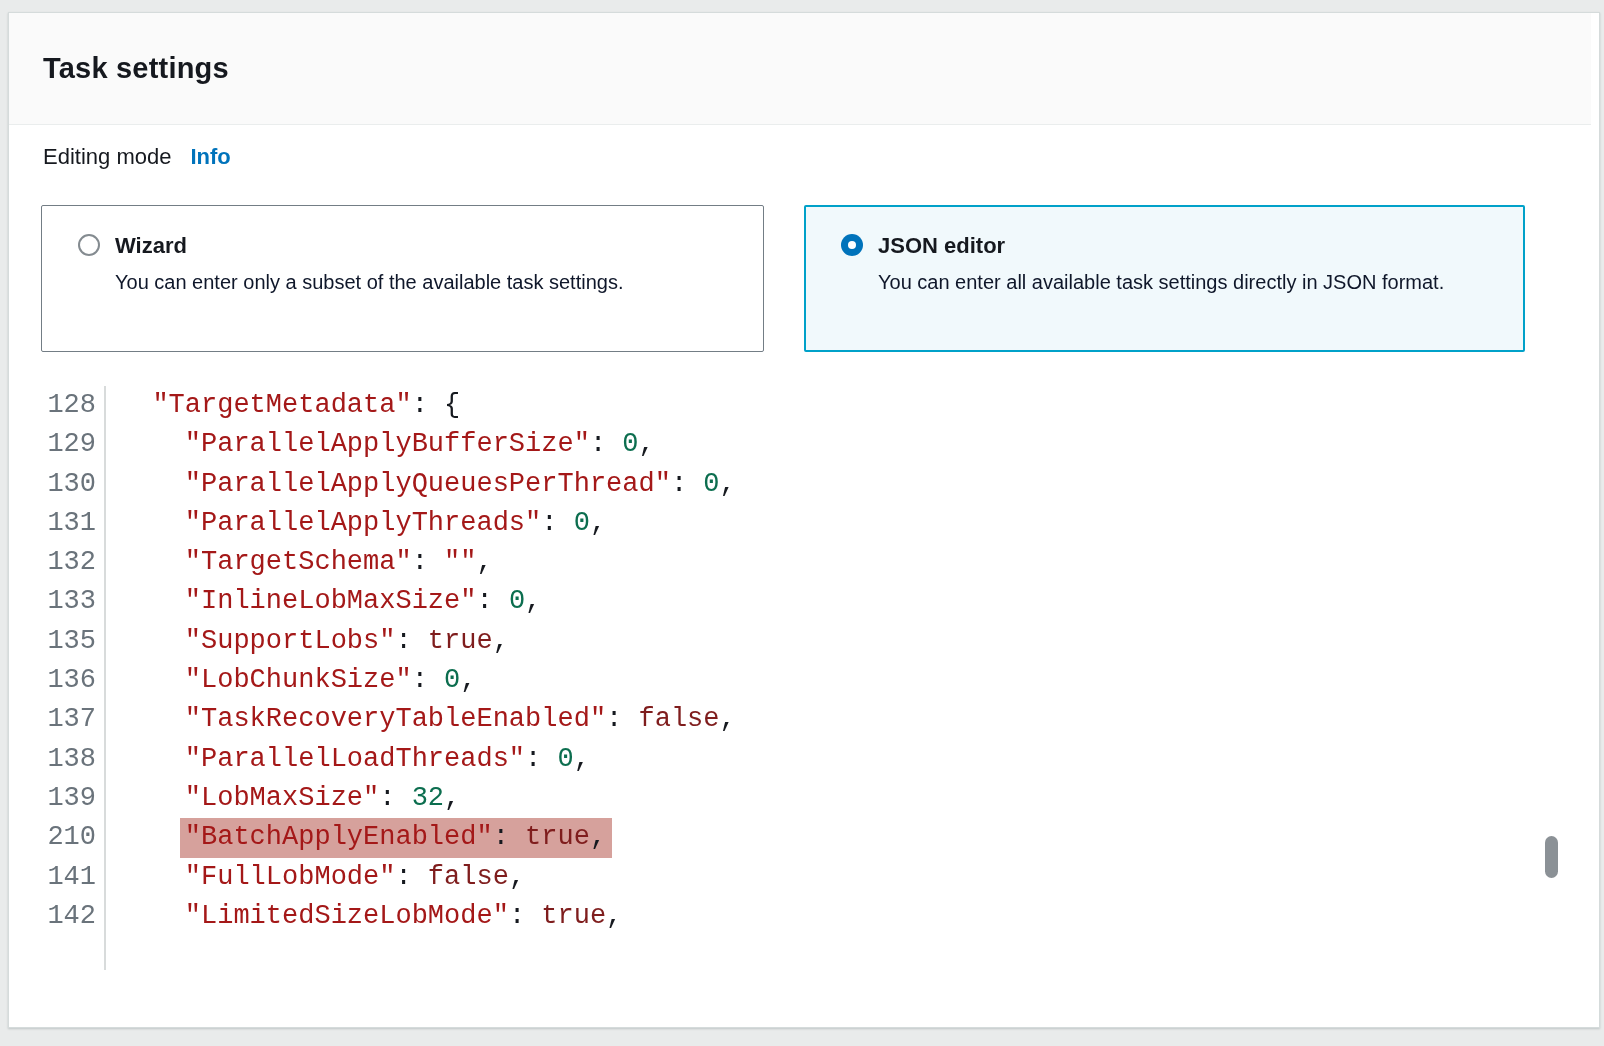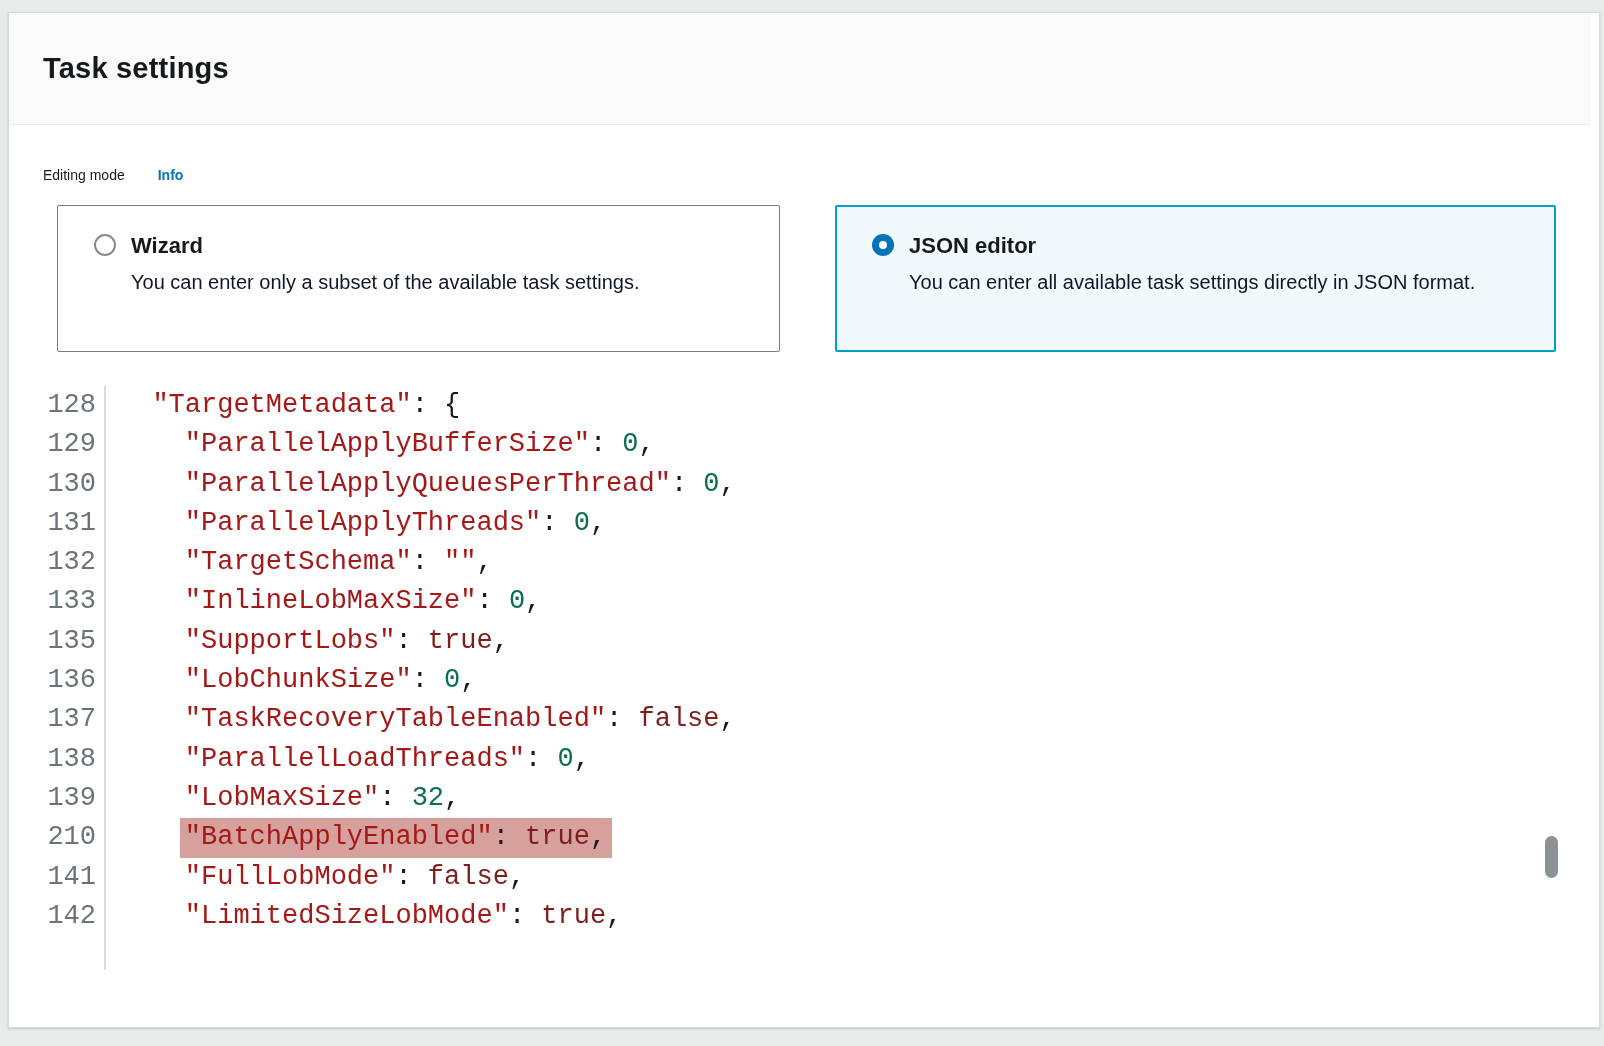--- a/index.html
+++ b/index.html
@@ -18,27 +18,27 @@
     box-shadow:0 1px 2px rgba(0,28,36,.18);
   }
   .panel-header {
     position:absolute; left:0; top:0; right:8px; height:112px;
     background:#fafafa; border-bottom:1px solid #eaeded;
     display:flex; align-items:center; padding-left:34px;
   }
   .panel-title { font-size:29px; font-weight:700; color:#16191f; letter-spacing:.2px; }
 
   .editing-row {
-    position:absolute; left:34px; top:154px;
-    display:flex; align-items:baseline; font-size:14px;
+    position:absolute; left:34px; top:131px;
+    display:flex; align-items:baseline; font-size:22px;
   }
   .editing-label { color:#16191f; }
-  .info-link { color:#0073bb; font-weight:700; margin-left:33px; text-decoration:none; cursor:pointer; }
+  .info-link { color:#0073bb; font-weight:700; margin-left:19px; text-decoration:none; cursor:pointer; }
 
-  .cards { position:absolute; left:48px; top:192px; display:flex; gap:55px; }
+  .cards { position:absolute; left:32px; top:192px; display:flex; gap:40px; }
   .card {
     height:147px; background:#ffffff; border:1px solid #737d85; border-radius:2px;
     display:flex; align-items:flex-start; padding:25px 30px 0 36px; cursor:pointer;
   }
   .card.wizard { width:723px; }
   .card.json { width:721px; border:2px solid #00a1c9; background:#f1f9fc; padding:24px 29px 0 35px; }
   .radio {
     flex:0 0 auto; width:22px; height:22px; border-radius:50%;
     border:2px solid #848b90; background:#ffffff; margin-top:3px; margin-right:15px; position:relative;
   }

